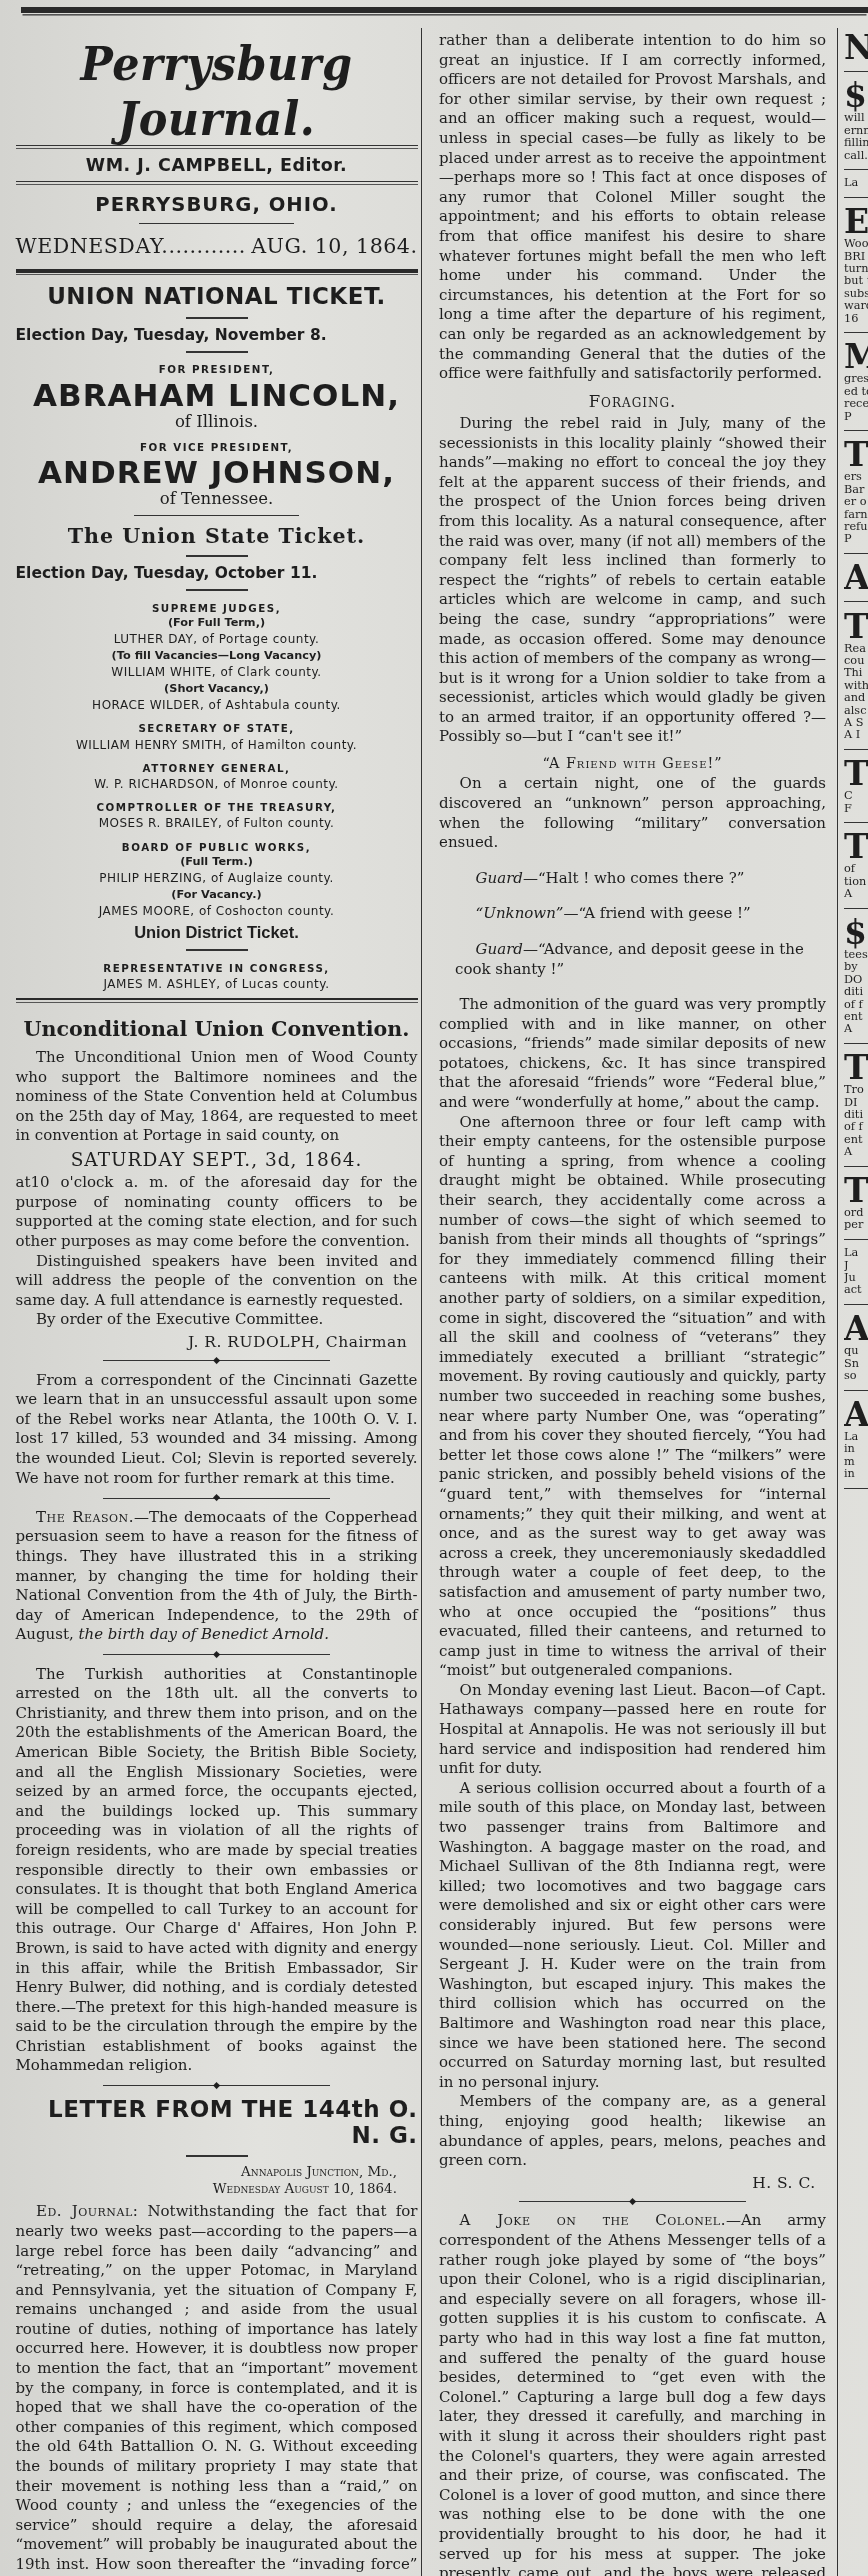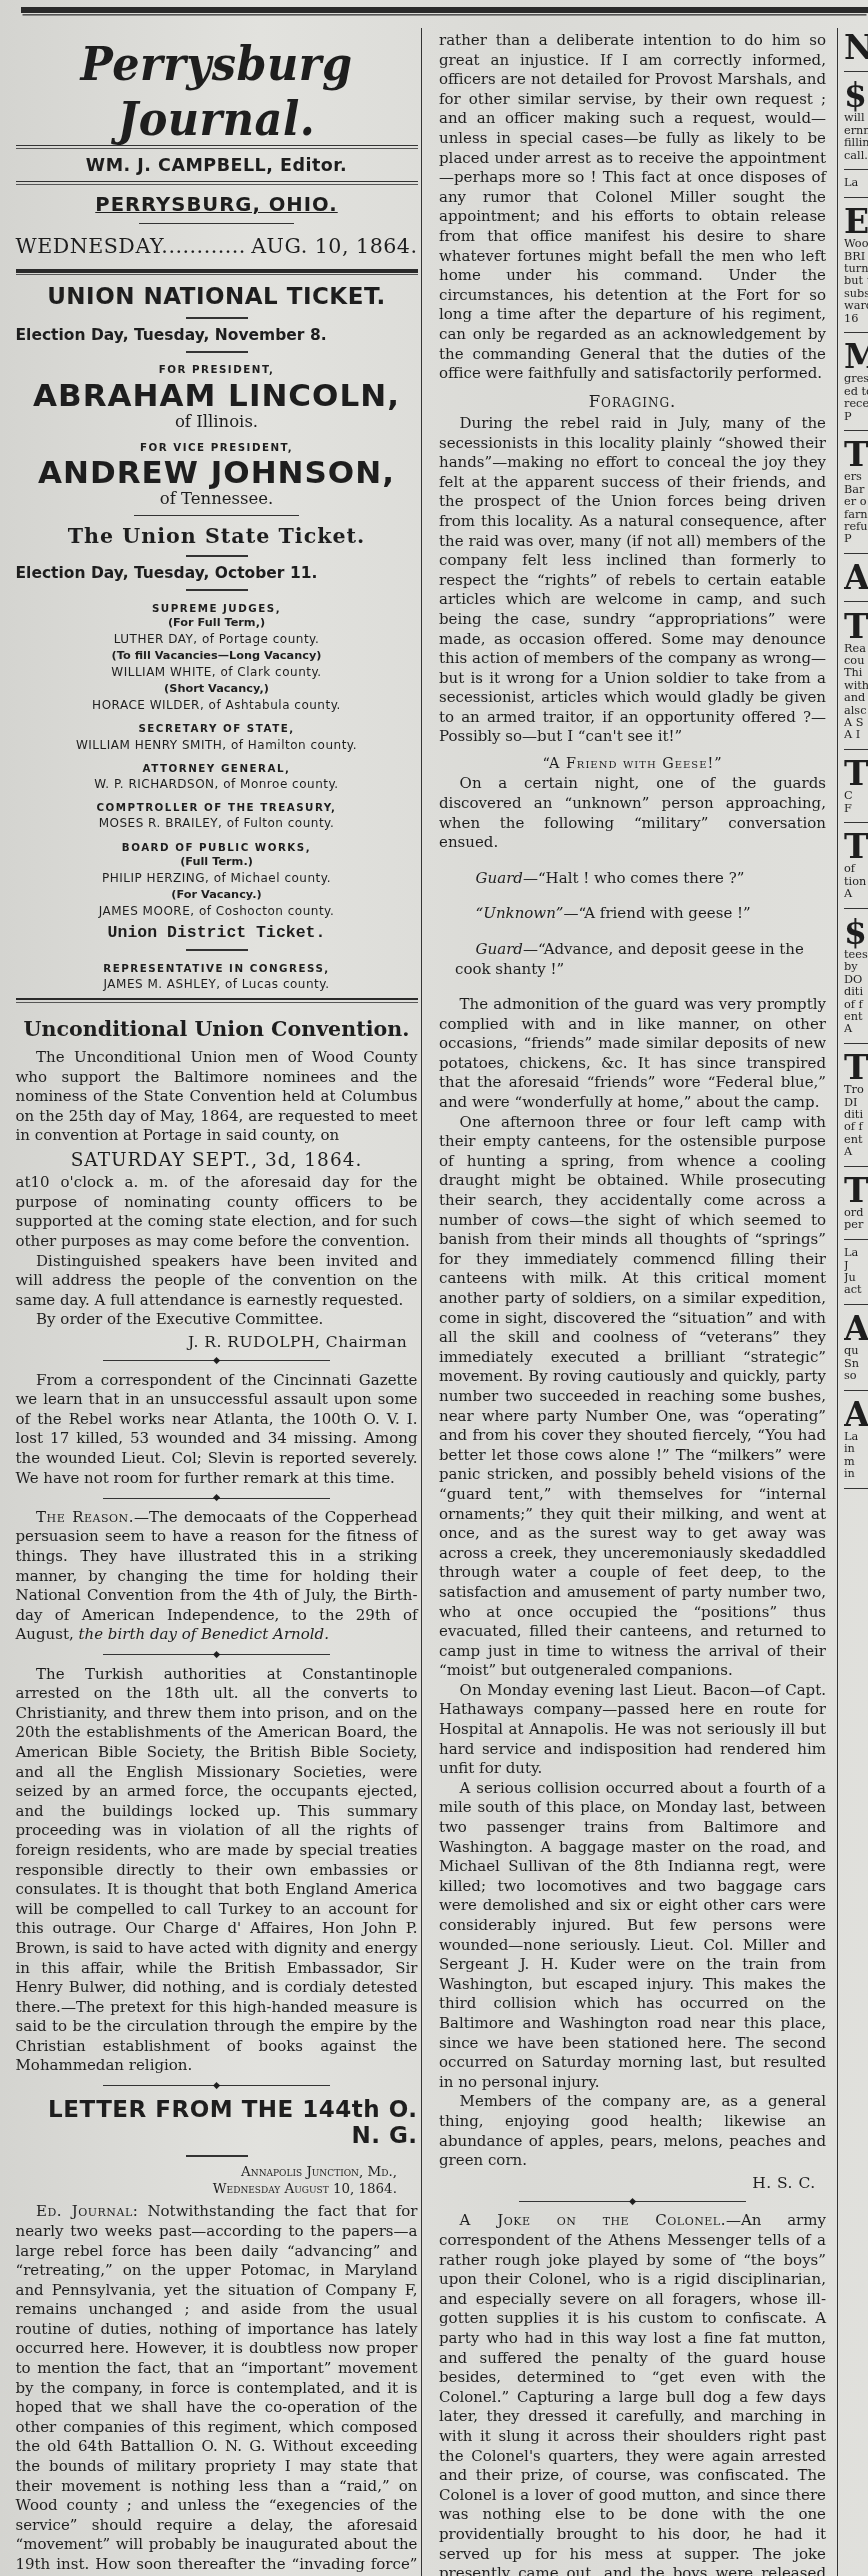--- a/index.html
+++ b/index.html
@@ -24,31 +24,31 @@
   .vr1 { left:421px; }
   .vr2 { left:837px; }
   .masthead { font-family:"DejaVu Serif",serif; font-weight:bold; font-size:43px;
     letter-spacing:0.5px; text-align:center; margin:10.3px 0 4.1px; font-style:italic; transform:scaleY(1.1);}
   .dbl { border-top:1.5px solid #333; border-bottom:0.5px solid #555; height:1.5px; margin:4.1px 0; }
   .thick { border-top:4.1px solid #2a2a2a; border-bottom:1px solid #555; height:1.5px; margin:7.2px 0; }
   .short { width:62px; height:2.1px; background:#333; margin:7.2px auto; }
   .orn { width:227px; margin:9.3px auto; border-top:1.5px solid #333; position:relative; }
   .orn::after { content:"\25C6"; position:absolute; left:50%; top:-7.2px; transform:translateX(-50%); font-size:9.3px; }
   .editor { font-family:"DejaVu Sans",sans-serif; font-weight:bold; font-size:17.5px; text-align:center; letter-spacing:0.5px; margin:6.2px 0; }
-  .place { font-family:"DejaVu Sans",sans-serif; font-weight:bold; font-size:19.6px; text-align:center; letter-spacing:1px; margin:8.2px 0 2.1px;text-decoration:underline; }
+  .place { font-family:"DejaVu Sans",sans-serif; font-weight:bold; font-size:19.6px; text-align:center; letter-spacing:1px; margin:8.2px 0 2.1px; }
   .dateline { font-size:20.6px; text-align:center; letter-spacing:0.5px; margin:10.3px 0; display:flex; justify-content:space-between; }
   .h-ticket { font-family:"DejaVu Sans",sans-serif; font-weight:bold; font-size:23px; text-align:center; letter-spacing:0.5px; margin:8.2px 0 3.1px; }
   .h-election { font-family:"DejaVu Sans",sans-serif; font-weight:bold; font-size:15.5px; text-align:left; margin:5.2px 0; }
   .office { font-family:"DejaVu Sans",sans-serif; font-size:10.3px; font-weight:bold; letter-spacing:1.5px; text-align:center; margin:10.3px 0 2.1px; }
   .cand-big { font-family:"DejaVu Sans",sans-serif; font-weight:bold; font-size:31px; text-align:center; letter-spacing:1px; margin:0; line-height:1.1; }
   .of-big { font-size:16.5px; text-align:center; margin:0 0 5.2px; }
   .state-ticket { font-family:"DejaVu Serif",serif; font-weight:bold; font-size:20.6px; text-align:center; letter-spacing:1px; margin:5.2px 0; }
   .term { font-family:"DejaVu Sans",sans-serif; font-weight:bold; font-size:11.3px; text-align:center; margin:1px 0; }
   .cand { font-family:"DejaVu Sans",sans-serif; font-weight:normal; font-size:12px; text-align:center; margin:3.1px 0; letter-spacing:0.5px; }
-  .district { font-family:Liberation Mono, monospace; font-weight:bold; font-size:16.5px; text-align:center; margin:5.2px 0; }
+  .district { font-family:Liberation Sans, sans-serif; font-weight:bold; font-size:16.5px; text-align:center; margin:5.2px 0; }
 
   .h-article { font-family:"DejaVu Serif",serif; font-weight:bold; font-size:20.6px; text-align:center; margin:14.4px 0 7.2px; }
   .h-letter { font-family:"DejaVu Sans",sans-serif; font-weight:bold; font-size:23px; text-align:right; letter-spacing:0.5px; margin:9.3px 0 5.2px; }
   p.body { font-size:15px; line-height:19.6px; text-align:justify; margin:0; text-indent:20.6px; }
   p.body.noind { text-indent:0; }
   .right-sig { text-align:right; font-size:15.5px; margin:3.1px 10.3px 3.1px 0; letter-spacing:0.5px; }
   .big-date { font-size:18.5px; text-align:center; letter-spacing:1px; margin:3.1px 0; }
   .smallcaps { font-variant:small-caps; letter-spacing:0.5px; }
   .sub-h { font-variant:small-caps; font-size:16.5px; text-align:center; letter-spacing:1px; margin:8.2px 0 3.1px; }
   .dateline2 { text-align:right; font-size:13.4px; font-variant:small-caps; line-height:16.5px; margin:5.2px 20.6px 5.2px 0; }
@@ -113,21 +113,21 @@
       <div class="office">ATTORNEY GENERAL,</div>
       <div class="cand">W. P. RICHARDSON, of Monroe county.</div>
     </div>
     <div>
       <div class="office">COMPTROLLER OF THE TREASURY,</div>
       <div class="cand">MOSES R. BRAILEY, of Fulton county.</div>
     </div>
     <div>
       <div class="office">BOARD OF PUBLIC WORKS,</div>
       <div class="term">(Full Term.)</div>
-      <div class="cand">PHILIP HERZING, of Michael county.</div>
+      <div class="cand">PHILIP HERZING, of Auglaize county.</div>
       <div class="term">(For Vacancy.)</div>
       <div class="cand">JAMES MOORE, of Coshocton county.</div>
     </div>
     <div class="district">Union District Ticket.</div>
     <div class="short"></div>
     <div class="office">REPRESENTATIVE IN CONGRESS,</div>
     <div class="cand">JAMES M. ASHLEY, of Lucas county.</div>
     <div class="thick" style="border-top-width:2.6px"></div>
 
     <div class="h-article">Unconditional Union Convention.</div>

